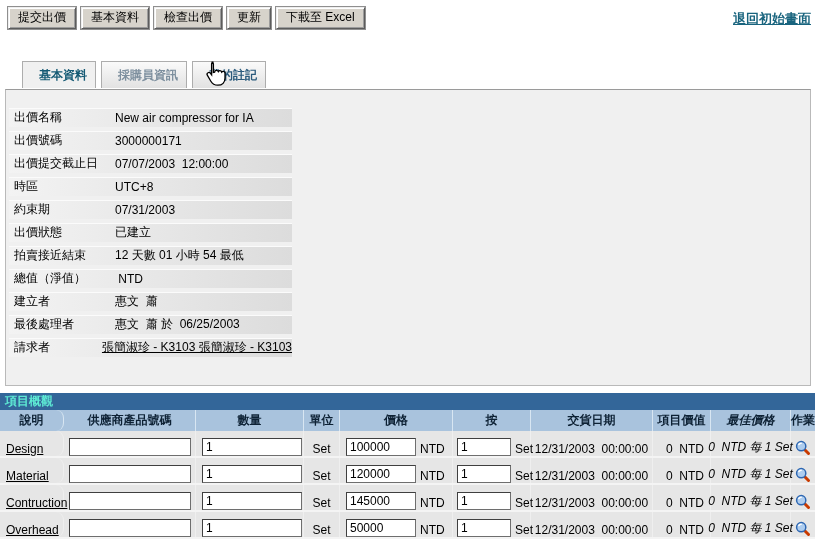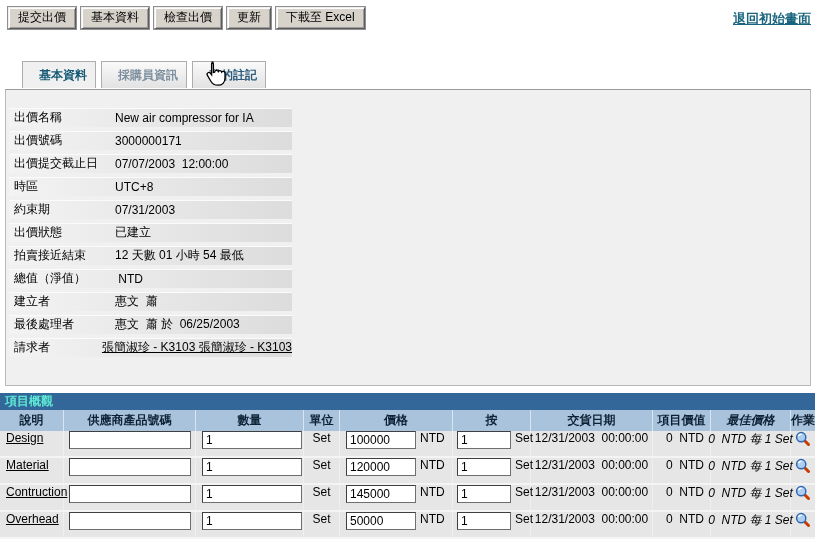--- a/index.html
+++ b/index.html
@@ -34,22 +34,22 @@
 
   
   .items{margin:7px 0 0 0;width:815px;}
   .ititle{height:17px;line-height:17px;background:var(--title-bar-bg,#336699);color:#5eead4;
           font-weight:bold;padding-left:5px;box-sizing:border-box;}
   .ihead{display:flex;height:21px;background:var(--header-bg,#a9c3dd);}
   .ihead .c{display:flex;align-items:center;justify-content:center;font-weight:bold;color:#0d2134;
             border-right:1px solid #d8e6f2;box-sizing:border-box;height:100%;}
   .irow{display:flex;height:27px;background:var(--row-bg,#e6e6e6);border-bottom:2px solid #f4f4f4;
         box-sizing:border-box;align-items:center;}
-  .irow .c{display:flex;align-items:flex-start;box-sizing:border-box;height:100%;border-right:1px solid #efefef;}
-  .c-desc{width:64px;padding-left:6px;}
+  .irow .c{display:flex;align-items:flex-end;box-sizing:border-box;height:100%;border-right:1px solid #efefef;}
+  .c-desc{width:64px;padding-left:6px;border-radius:8px;}
   .c-sup{width:132px;justify-content:center;}
   .c-qty{width:108px;padding-left:6px;}
   .c-unit{width:36px;justify-content:center;}
   .c-price{width:113px;padding-left:6px;}
   .c-per{width:78px;padding-left:4px;}
   .c-date{width:122px;justify-content:center;white-space:pre;}
   .c-val{width:58px;justify-content:flex-end;padding-right:6px;white-space:pre;}
   .c-best{width:80px;justify-content:center;white-space:pre;font-style:italic;}
   .c-act{width:24px;justify-content:center;border-right:none !important;cursor:pointer;}
   .ihead .c-desc,.ihead .c-qty,.ihead .c-price,.ihead .c-per,.ihead .c-val,.ihead .c-best{padding-left:0;justify-content:center;}

